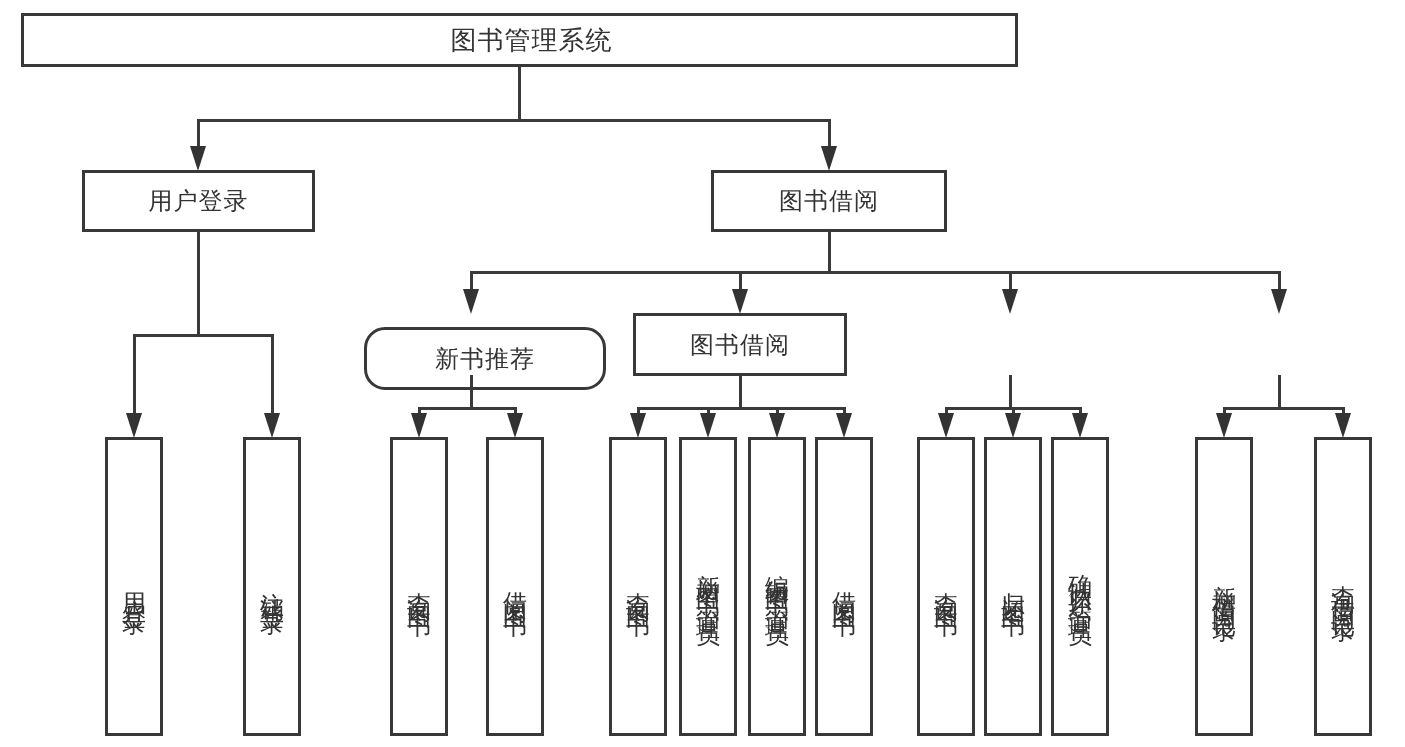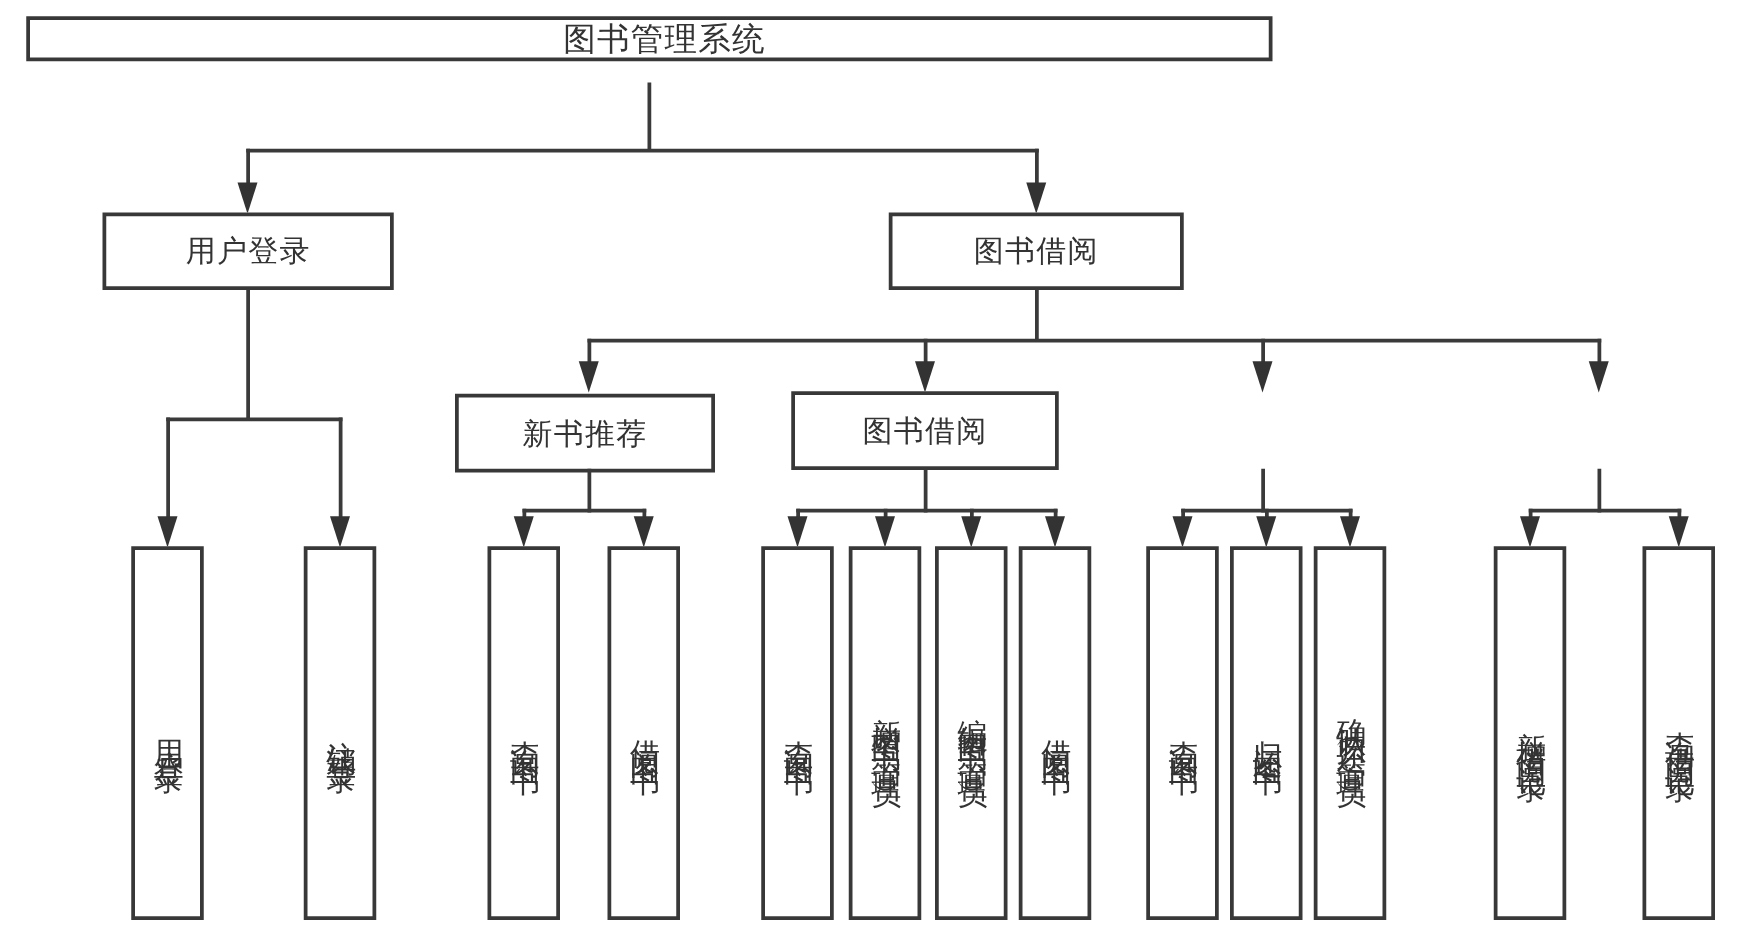--- a/index.html
+++ b/index.html
@@ -49,21 +49,21 @@
     font-size: 23px;
     color: rgba(148,148,148,0.95);
     white-space: nowrap;
   }
 </style>
 </head>
 <body>
 
 <div id="stage">
 
-  <div class="box" style="left:21px; top:13px; width:997px; height:36px;padding-left:24px;">
+  <div class="box" style="left:21px; top:13px; width:997px; height:54px;padding-left:24px;">
     <span class="hlabel root-label">图书管理系统</span>
   </div>
 
   <div class="vline" style="left:518px; top:66px; height:54px;"></div>
   <div class="hline" style="left:197px; top:119px; width:634px;"></div>
   <div class="vline" style="left:197px; top:119px; height:30px;"></div>
   <div class="arrow" style="left:190px; top:146px;"></div>
   <div class="vline" style="left:828px; top:119px; height:30px;"></div>
   <div class="arrow" style="left:821px; top:146px;"></div>
 
@@ -85,21 +85,21 @@
   <div class="hline" style="left:470px; top:271px; width:811px;"></div>
   <div class="vline" style="left:470px; top:271px; height:21px;"></div>
   <div class="arrow" style="left:463px; top:289px;"></div>
   <div class="vline" style="left:739px; top:271px; height:21px;"></div>
   <div class="arrow" style="left:732px; top:289px;"></div>
   <div class="vline" style="left:1009px; top:271px; height:21px;"></div>
   <div class="arrow" style="left:1002px; top:289px;"></div>
   <div class="vline" style="left:1278px; top:271px; height:21px;"></div>
   <div class="arrow" style="left:1271px; top:289px;"></div>
 
-  <div class="box" style="left:364px; top:315px; width:208px; height:63px;">
+  <div class="box" style="left:364px; top:327px; width:242px; height:63px;border-radius:21px;">
     <span class="hlabel">新书推荐</span>
   </div>
   <div class="box" style="left:633px; top:313px; width:214px; height:63px;">
     <span class="hlabel">图书借阅</span>
   </div>
 
   <div class="vline" style="left:470px; top:375px; height:35px;"></div>
   <div class="hline" style="left:418px; top:407px; width:99px;"></div>
   <div class="vline" style="left:418px; top:407px; height:10px;"></div>
   <div class="arrow" style="left:411px; top:413px;"></div>

